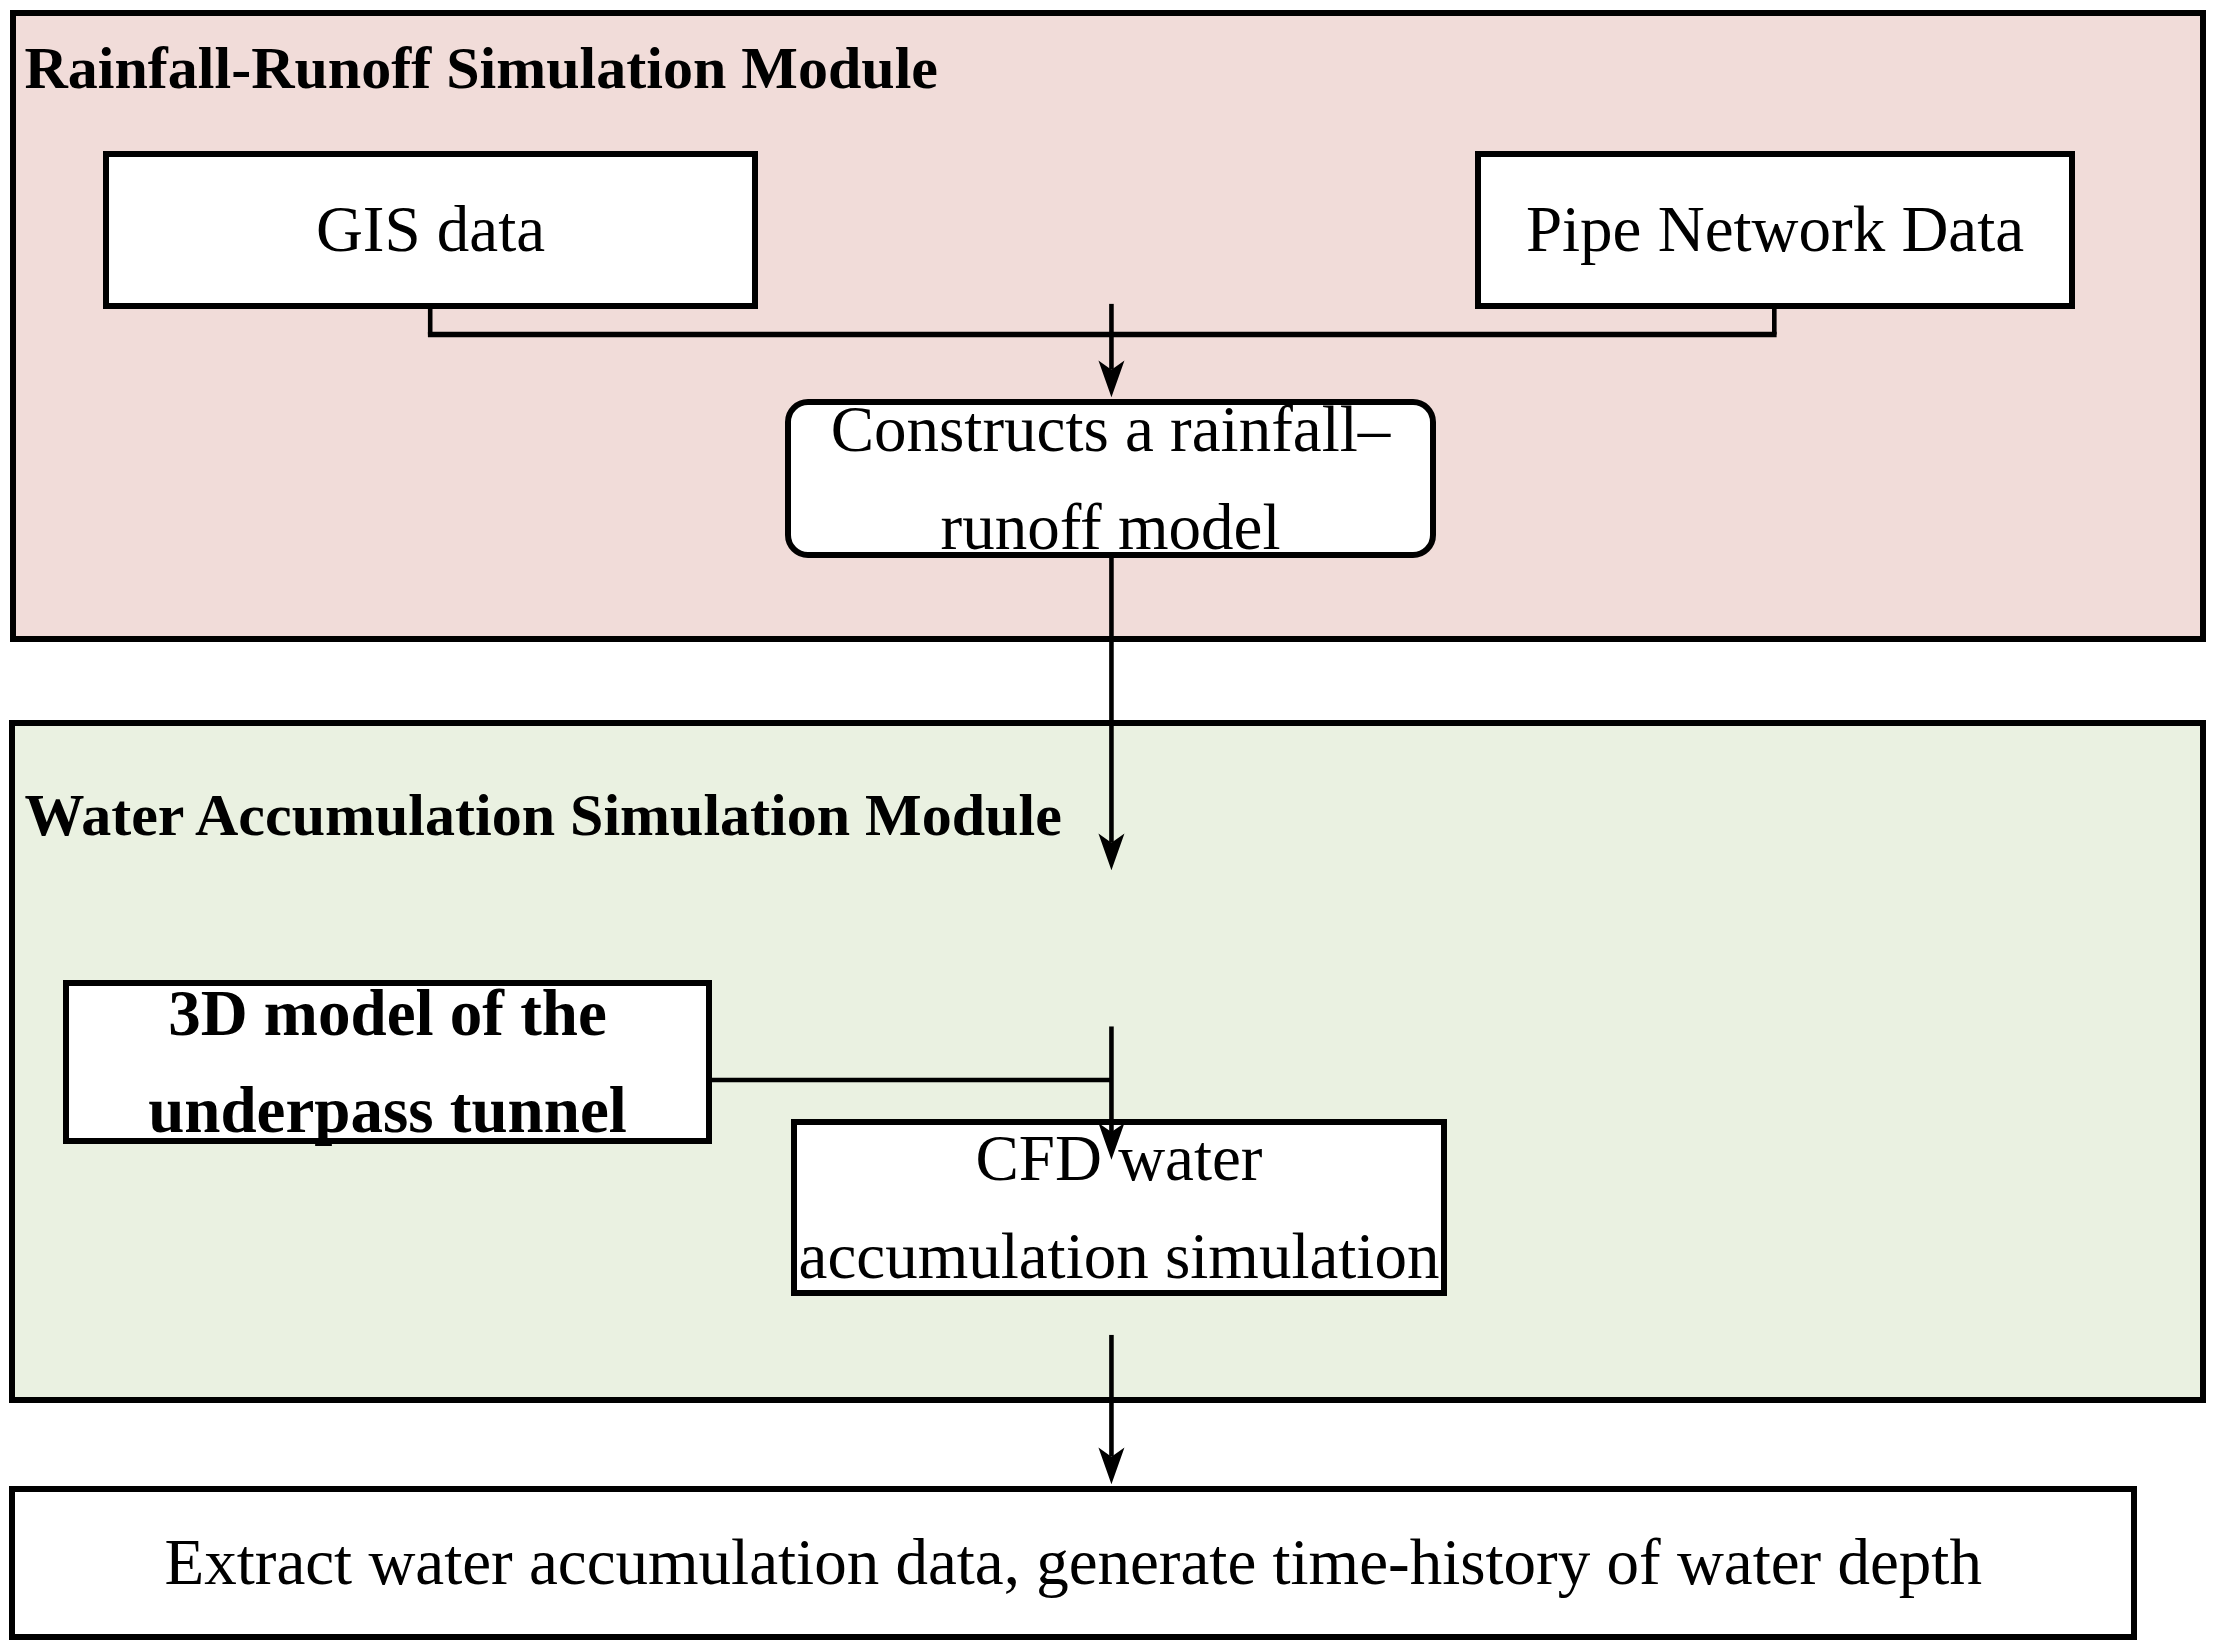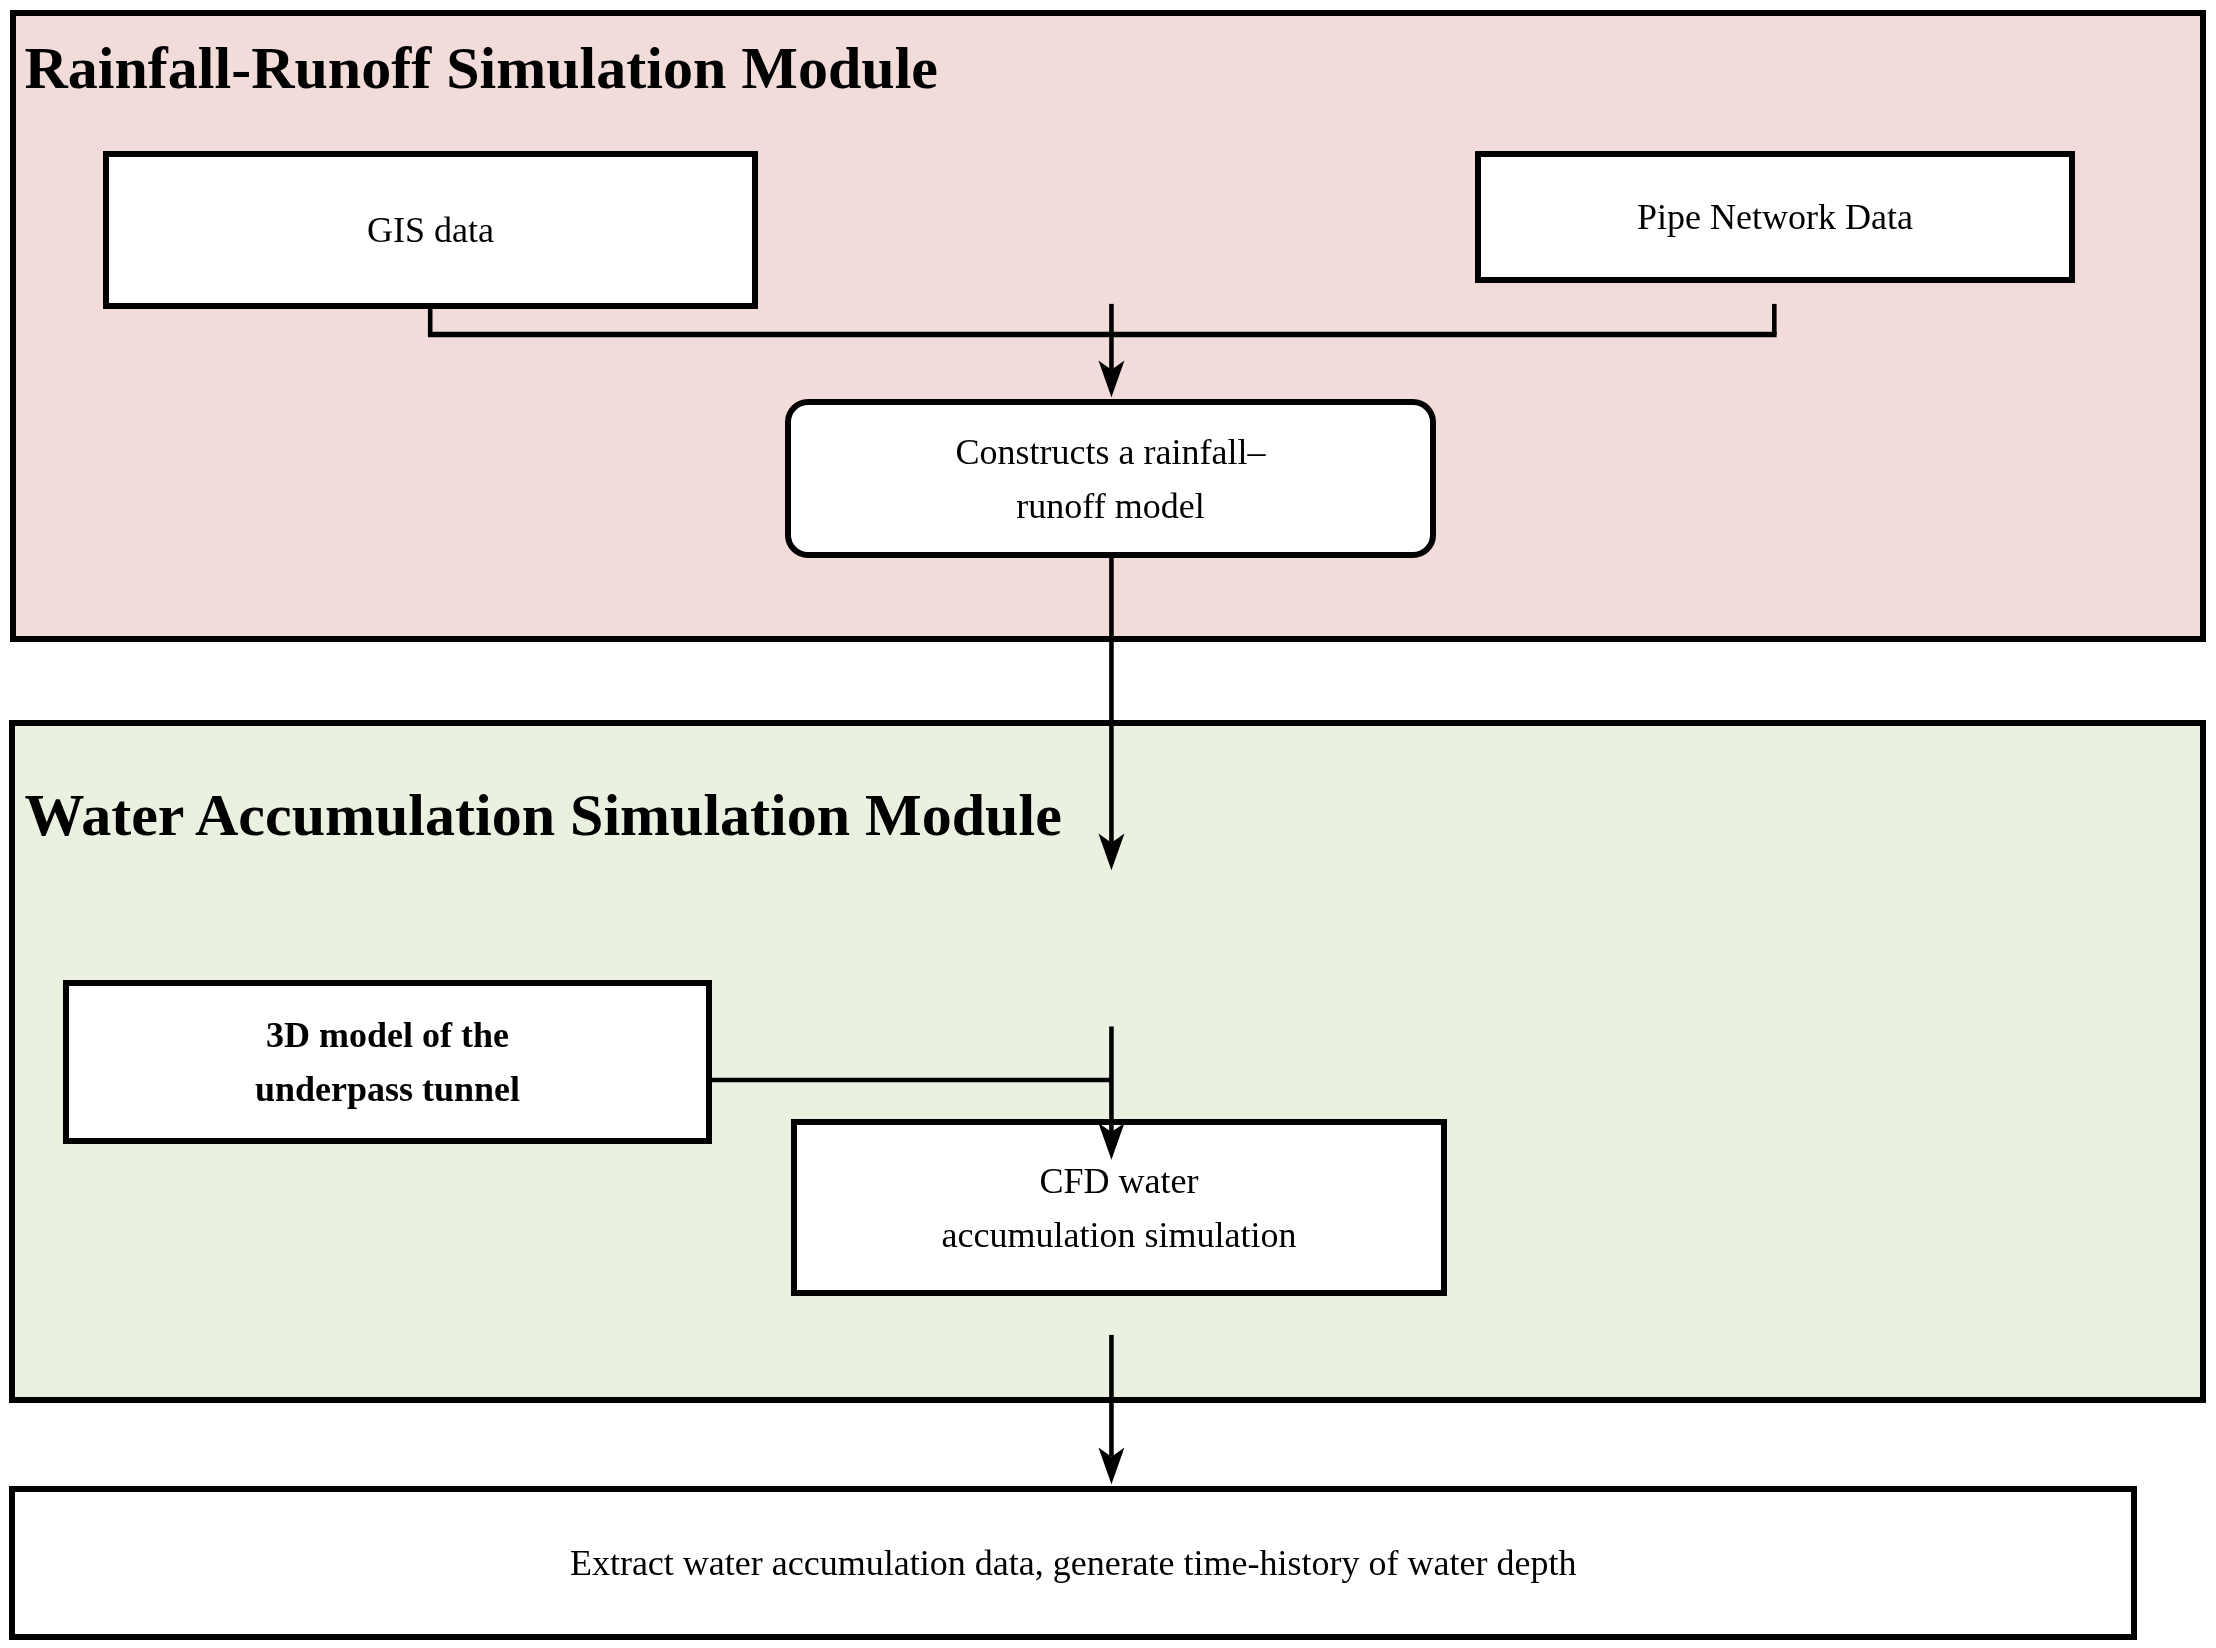--- a/index.html
+++ b/index.html
@@ -26,21 +26,21 @@
   }
   .node{
     position:absolute;
     box-sizing:border-box;
     background:#ffffff;
     border:6.1px solid #000;
     display:flex;
     align-items:center;
     justify-content:center;
     text-align:center;
-    font-size:36px;
+    font-size:65px;
     line-height:1.5;
     white-space:pre-line;
   }
   .node.output{
     border-width:6.9px;
   }
   svg.connectors{
     position:absolute;
     left:0; top:0;
     width:2216px;
@@ -54,21 +54,21 @@
 <div class="canvas">
 
   <div class="module" id="m1" style="left: 10px; top: 10px; width: 2196px; height: 632px; background: rgb(241, 220, 217);"></div>
   <div class="module-title" style="left:24.5px; top:32px;">Rainfall-Runoff Simulation Module</div>
 
   <div class="node" style="left:103px; top:151px; width:655px; height:158px;">
     <span>GIS data</span>
   </div>
 
 
-  <div class="node" style="left:1475px; top:151px; width:600px; height:132px;">
+  <div class="node" style="left:1475px; top:151px; width:600px; height:158px;">
     <span>Pipe Network Data</span>
   </div>
 
   <div class="node" style="left:785px; top:399px; width:651px; height:159px;border-radius:23px;">
     <span>Constructs a rainfall–
 runoff model</span>
   </div>
 
   <div class="module" id="m2" style="left: 9.2px; top: 720px; width: 2197px; height: 683px; background: rgb(234, 241, 225);"></div>
   <div class="module-title" style="left:24.5px; top:779px;">Water Accumulation Simulation Module</div>

